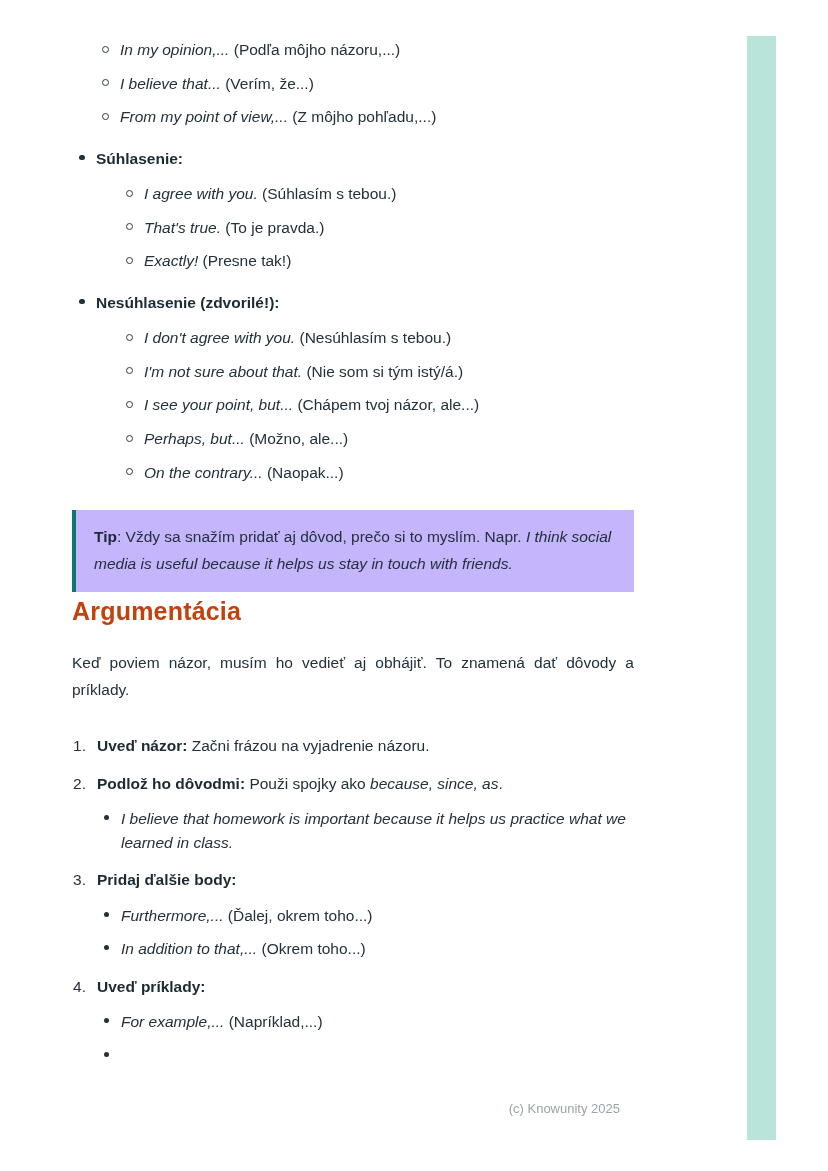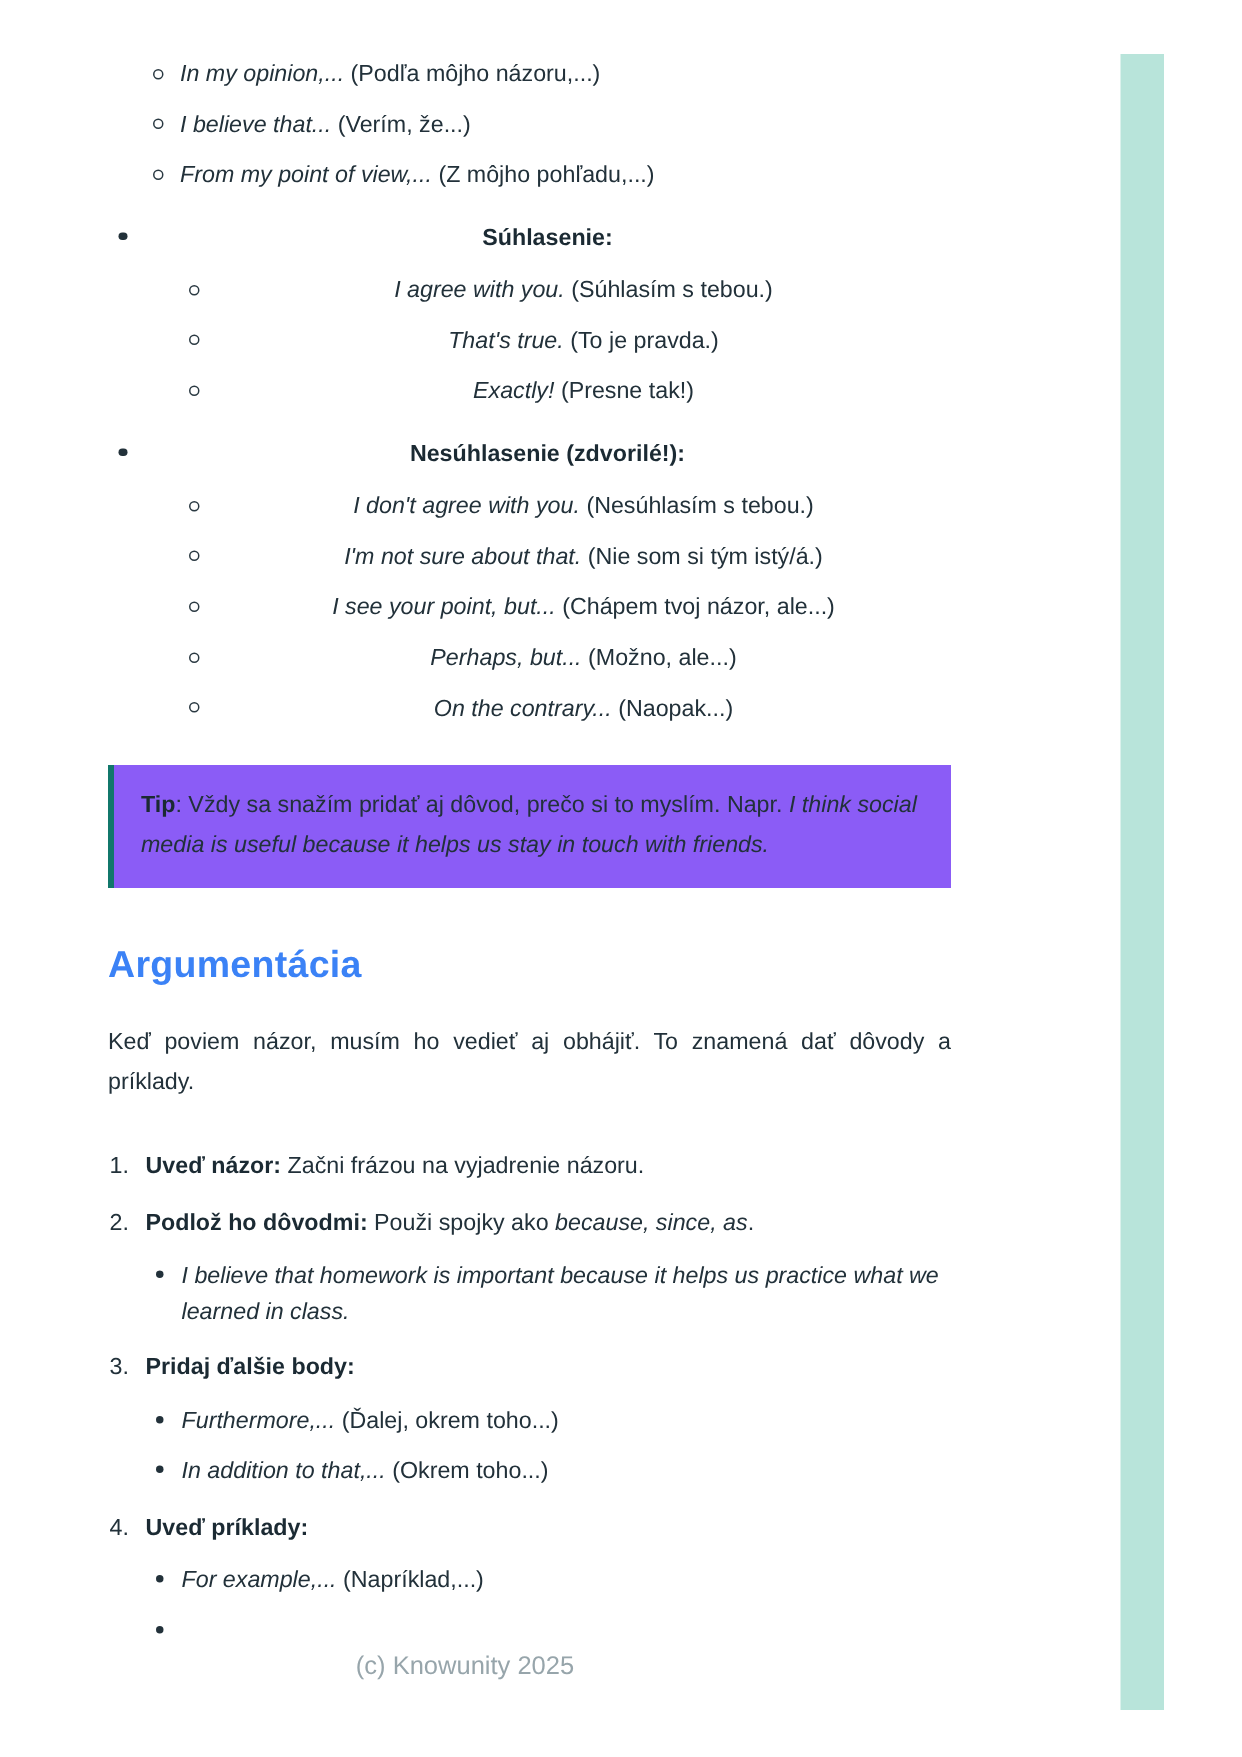--- a/index.html
+++ b/index.html
@@ -28,40 +28,39 @@
   ul, ol { list-style:none; }
 
   
   .lvl2 > li { position:relative; padding-left:48px; margin-bottom:10px; }
   .lvl2 > li::before {
     content:""; position:absolute; left:30px; top:7.5px;
     width:5px; height:5px; border:1.5px solid #2a3942; border-radius:50%;
   }
 
   
-  .lvl1 > li { position:relative; padding-left:24px; margin-top:18px;text-align:center; }
+  .lvl1 > li { position:relative; padding-left:24px; margin-top:18px; }
   .lvl1 > li::before {
     content:""; position:absolute; left:7px; top:8px;
     width:5.5px; height:5.5px; background:#22313a; border-radius:50%;
   }
   .lvl1 .lvl2 { margin-top:12px; }
 
   .tip {
     margin-top:26px;
-    background:#8b5cf6;
+    background:#c4b5fd;
     border-left:4px solid #11776b;
     padding:13px 18px 15px;
     line-height:1.75;
   }
 
   h2.heading {
-    margin-top:32px;
     font-size:25px;
     font-weight:700;
-    color:#3b82f6;
+    color:#c2410c;
     letter-spacing:0.2px;
   }
 
   p.intro { margin-top:20px; line-height:1.7; text-align:justify; }
 
   ol.steps { margin-top:31px; counter-reset:n; }
   ol.steps > li {
     position:relative; padding-left:25px; margin-bottom:14px; counter-increment:n;
   }
   ol.steps > li::before { content:counter(n) "."; position:absolute; left:1px; }
@@ -69,21 +68,21 @@
 
   
   .sub > li { position:relative; padding-left:24px; margin-bottom:10px; }
   .sub > li::before {
     content:""; position:absolute; left:7px; top:8px;
     width:5px; height:5px; background:#22313a; border-radius:50%;
   }
 
   .footer {
     position:absolute; left:0; top:1101px; width:620px;
-    text-align:center; font-size:17px; color:#97a5ab; z-index:2;
+    text-align:right; font-size:13px; color:#97a5ab; z-index:2;
   }
 </style>
 </head>
 <body>
 
 <div class="edge-stripe"></div>
 
 <div class="content">
 
   <ul class="lvl2">

